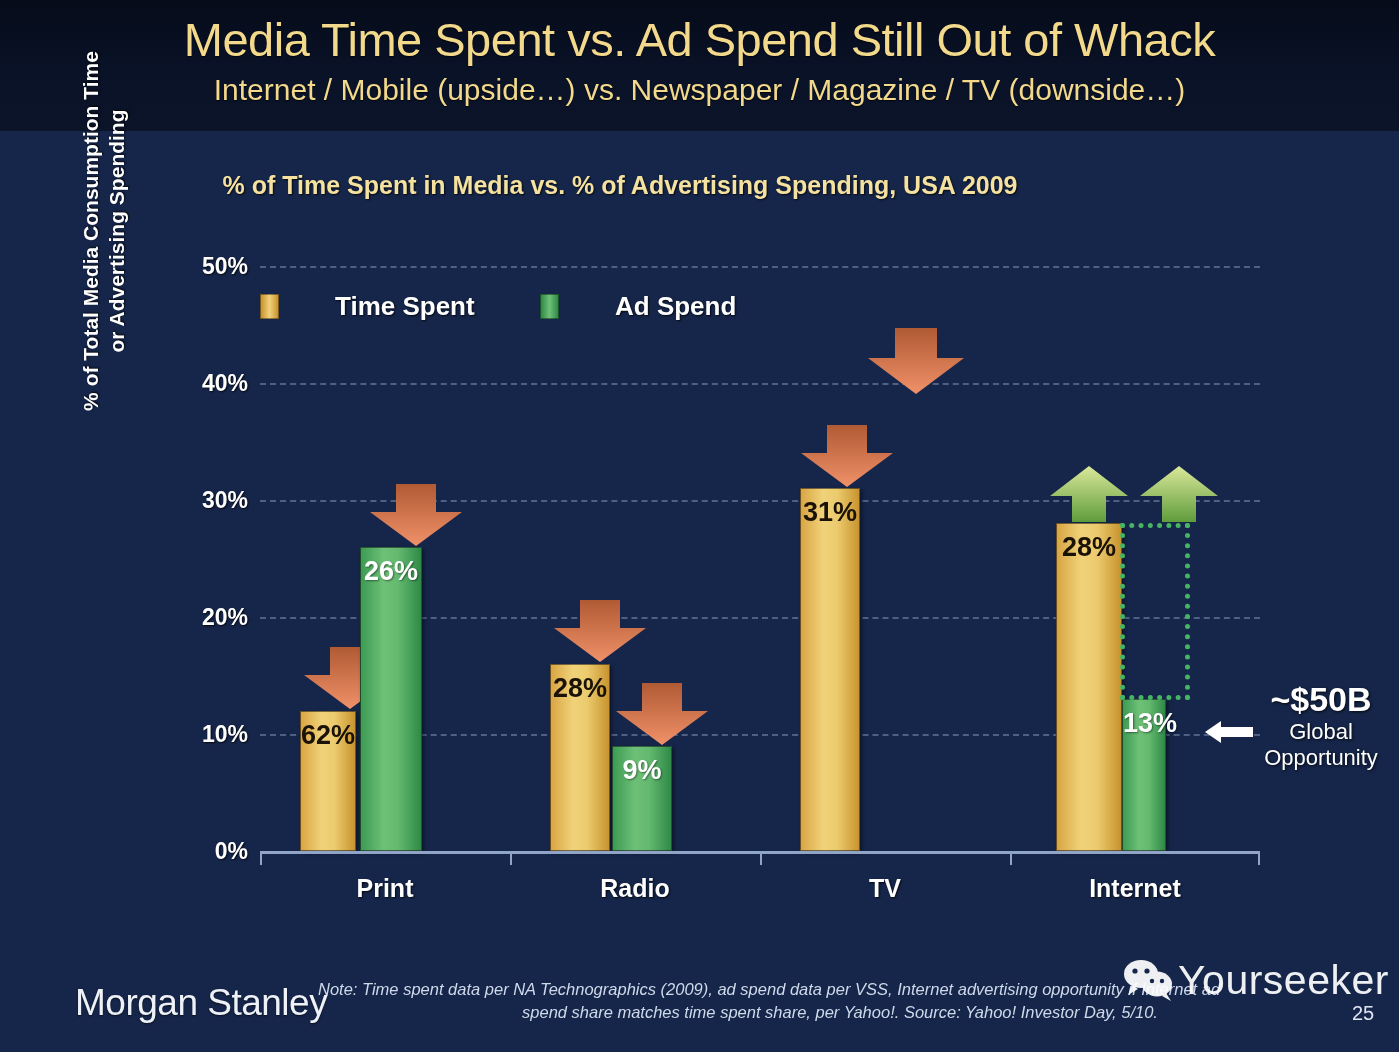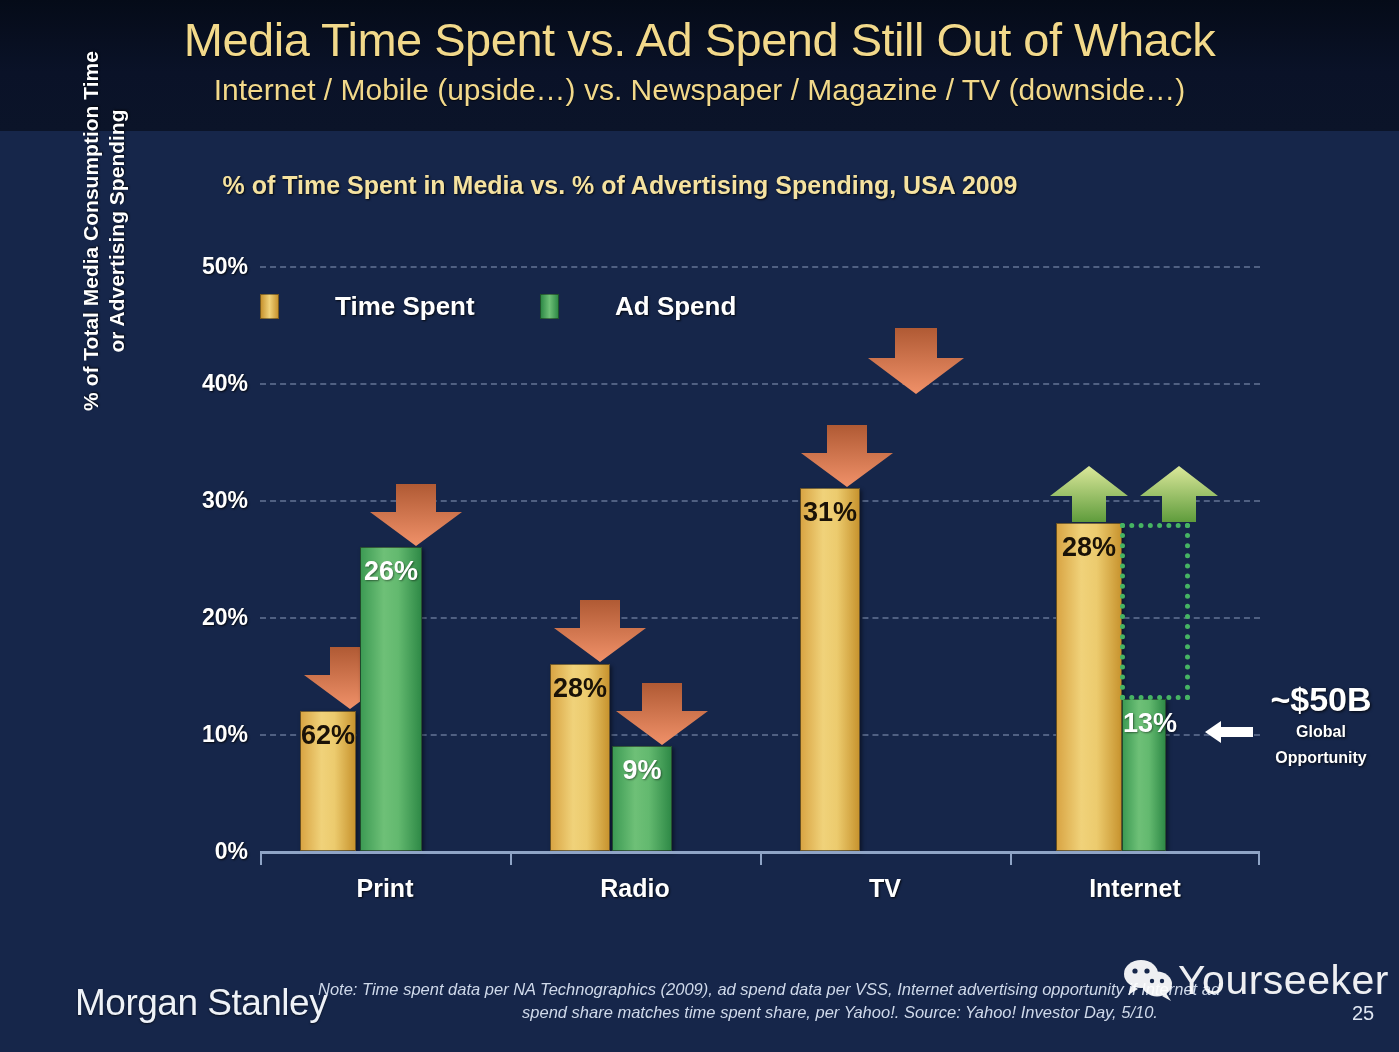--- a/index.html
+++ b/index.html
@@ -114,21 +114,21 @@
     box-sizing:border-box;
     background:transparent;
   }
   
   #annotation{
     position:absolute;left:1243px;top:548px;width:156px;
     text-align:center;color:#ffffff;
     text-shadow:1px 1px 3px rgba(0,0,0,.8);
   }
   #annotation .big{font-size:34px;font-weight:bold;line-height:40px;display:block;}
-  #annotation .small{font-size:16px;font-weight:bold;line-height:26px;display:block;}
+  #annotation .small{font-size:22px;font-weight:normal;line-height:26px;display:block;}
   #annotation-arrow{
     position:absolute;left:1205px;top:588px;width:48px;height:26px;
   }
   
   #legend{position:absolute;left:260px;top:160px;}
   .legend-item{position:absolute;display:flex;align-items:center;gap:46px;}
   .legend-swatch{width:19px;height:25px;display:inline-block;margin-right:10px;
     border:1px solid rgba(0,0,0,.4);box-sizing:border-box;}
   .legend-swatch.time{background:linear-gradient(90deg,#c8942f,#f0d27a,#c8942f);}
   .legend-swatch.ad{background:linear-gradient(90deg,#2f8a47,#6ec077,#2f8a47);}

